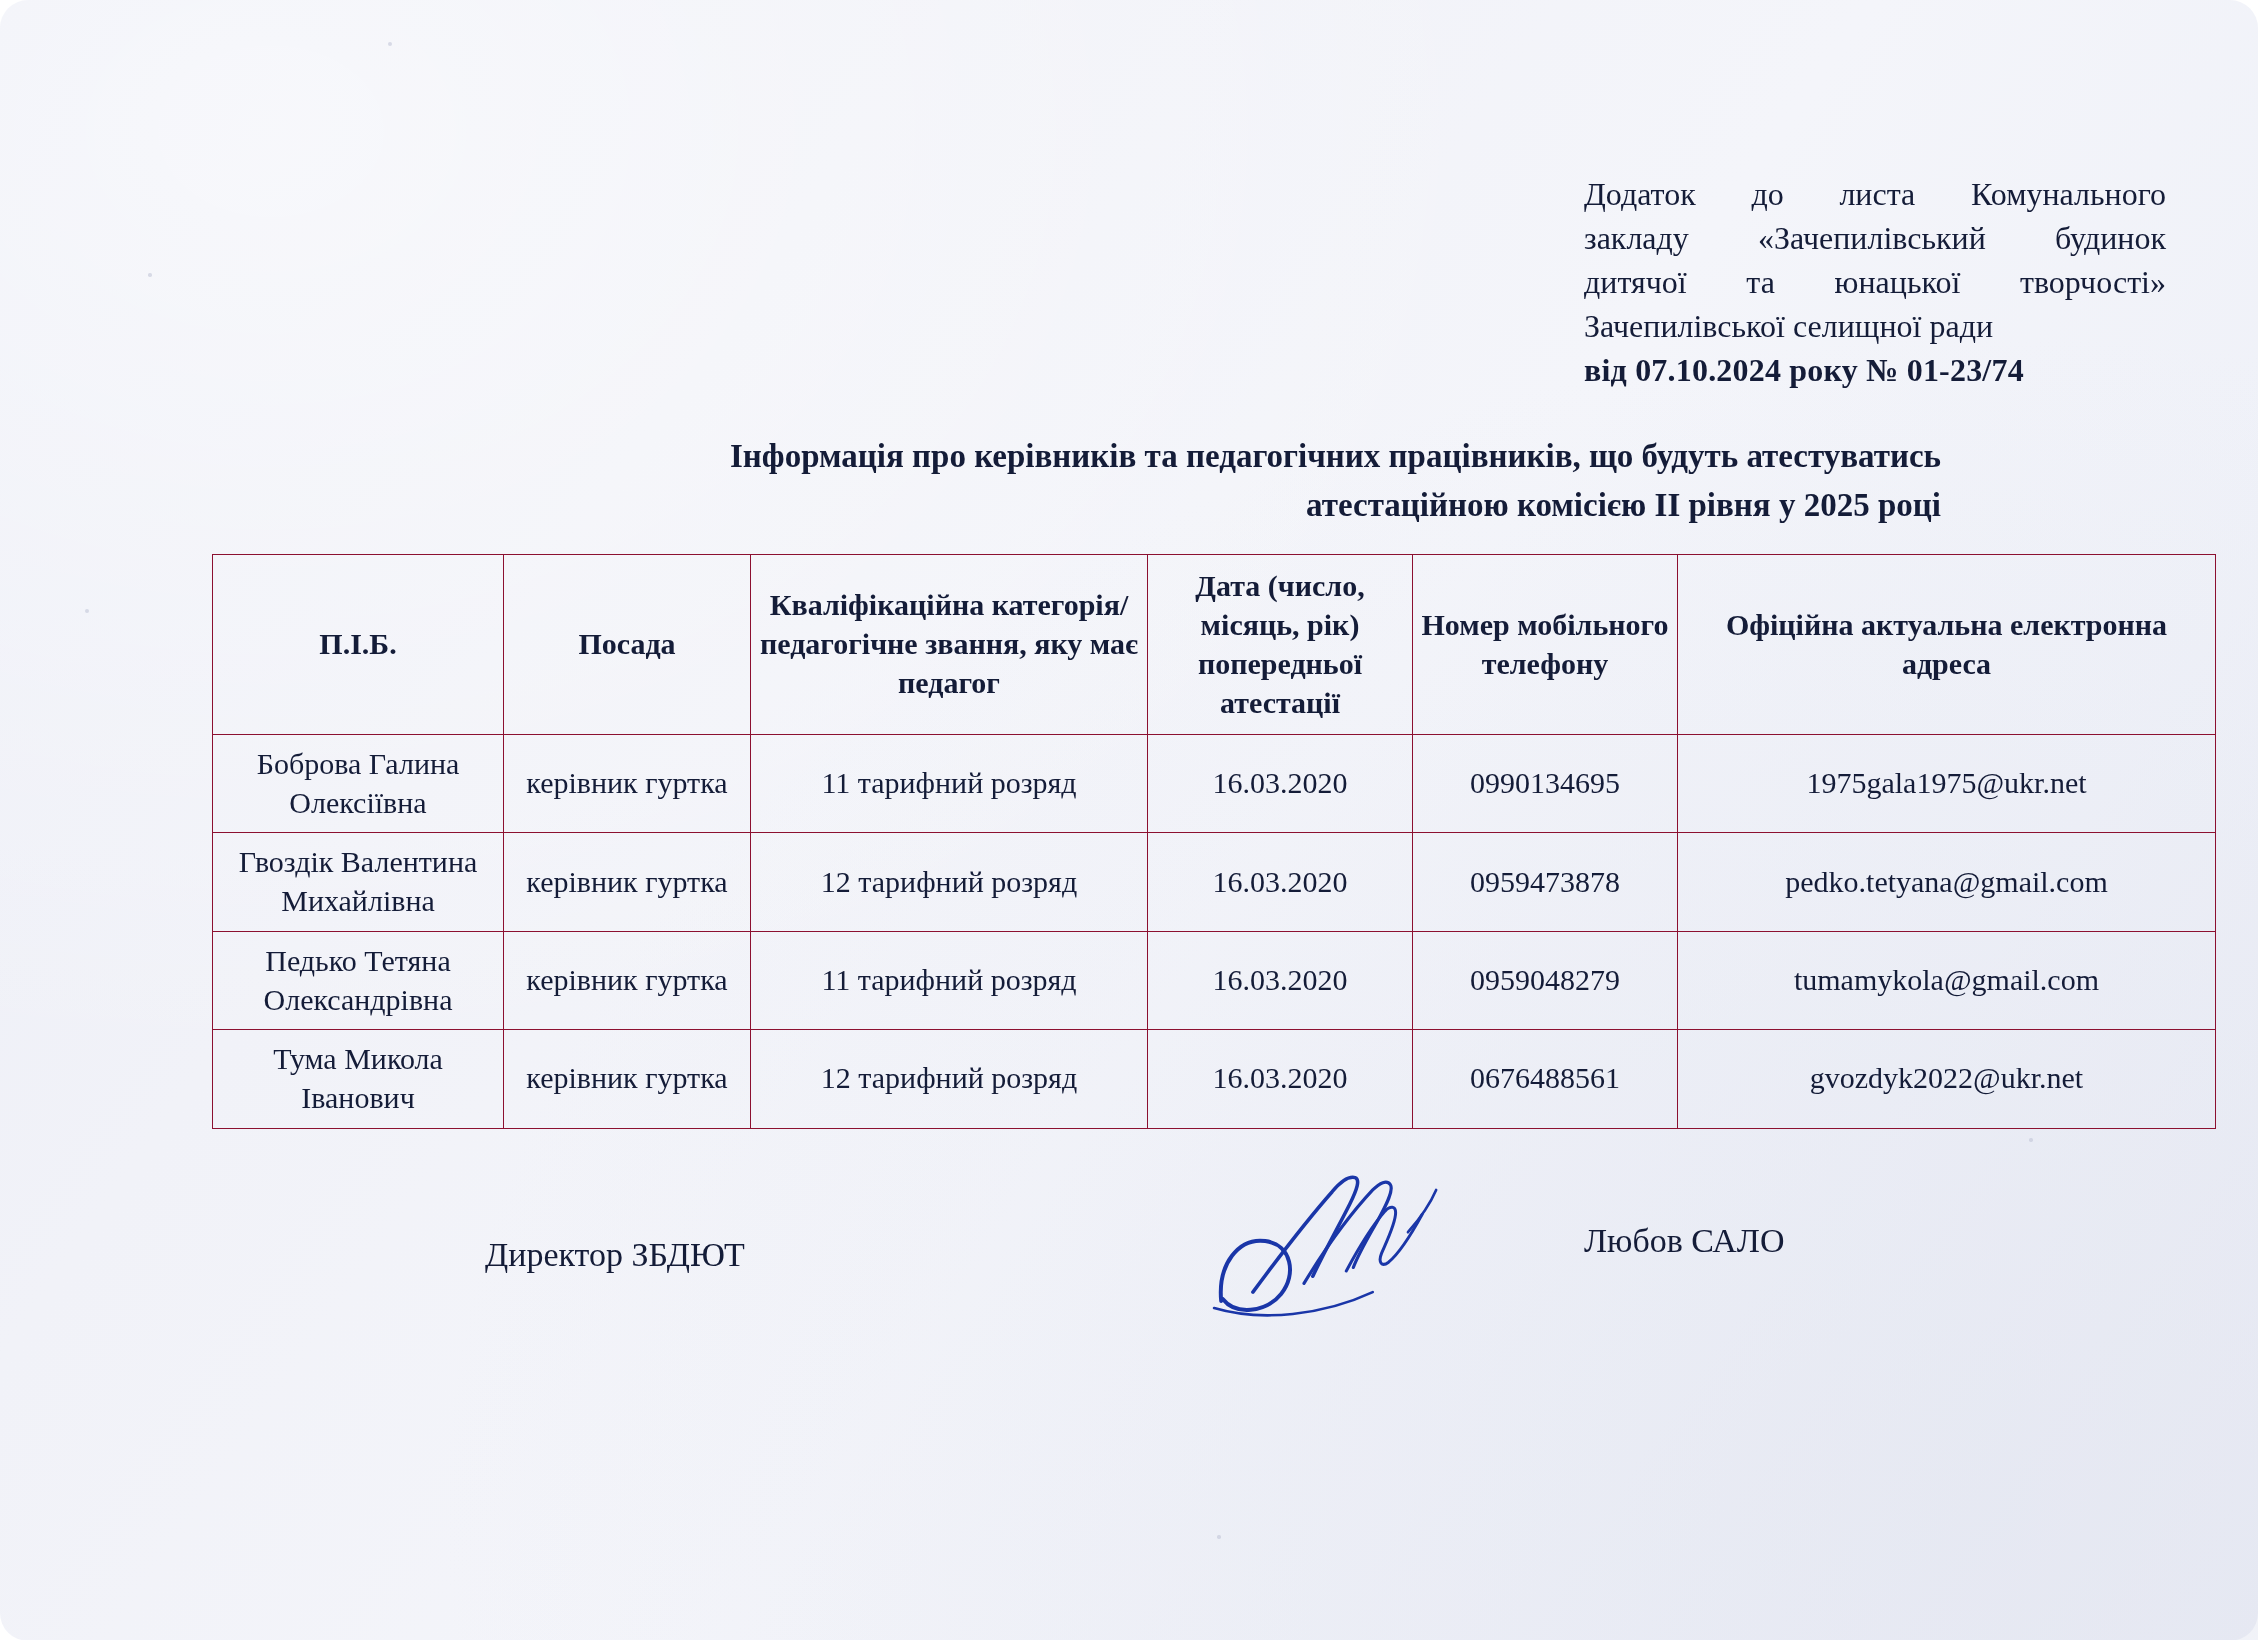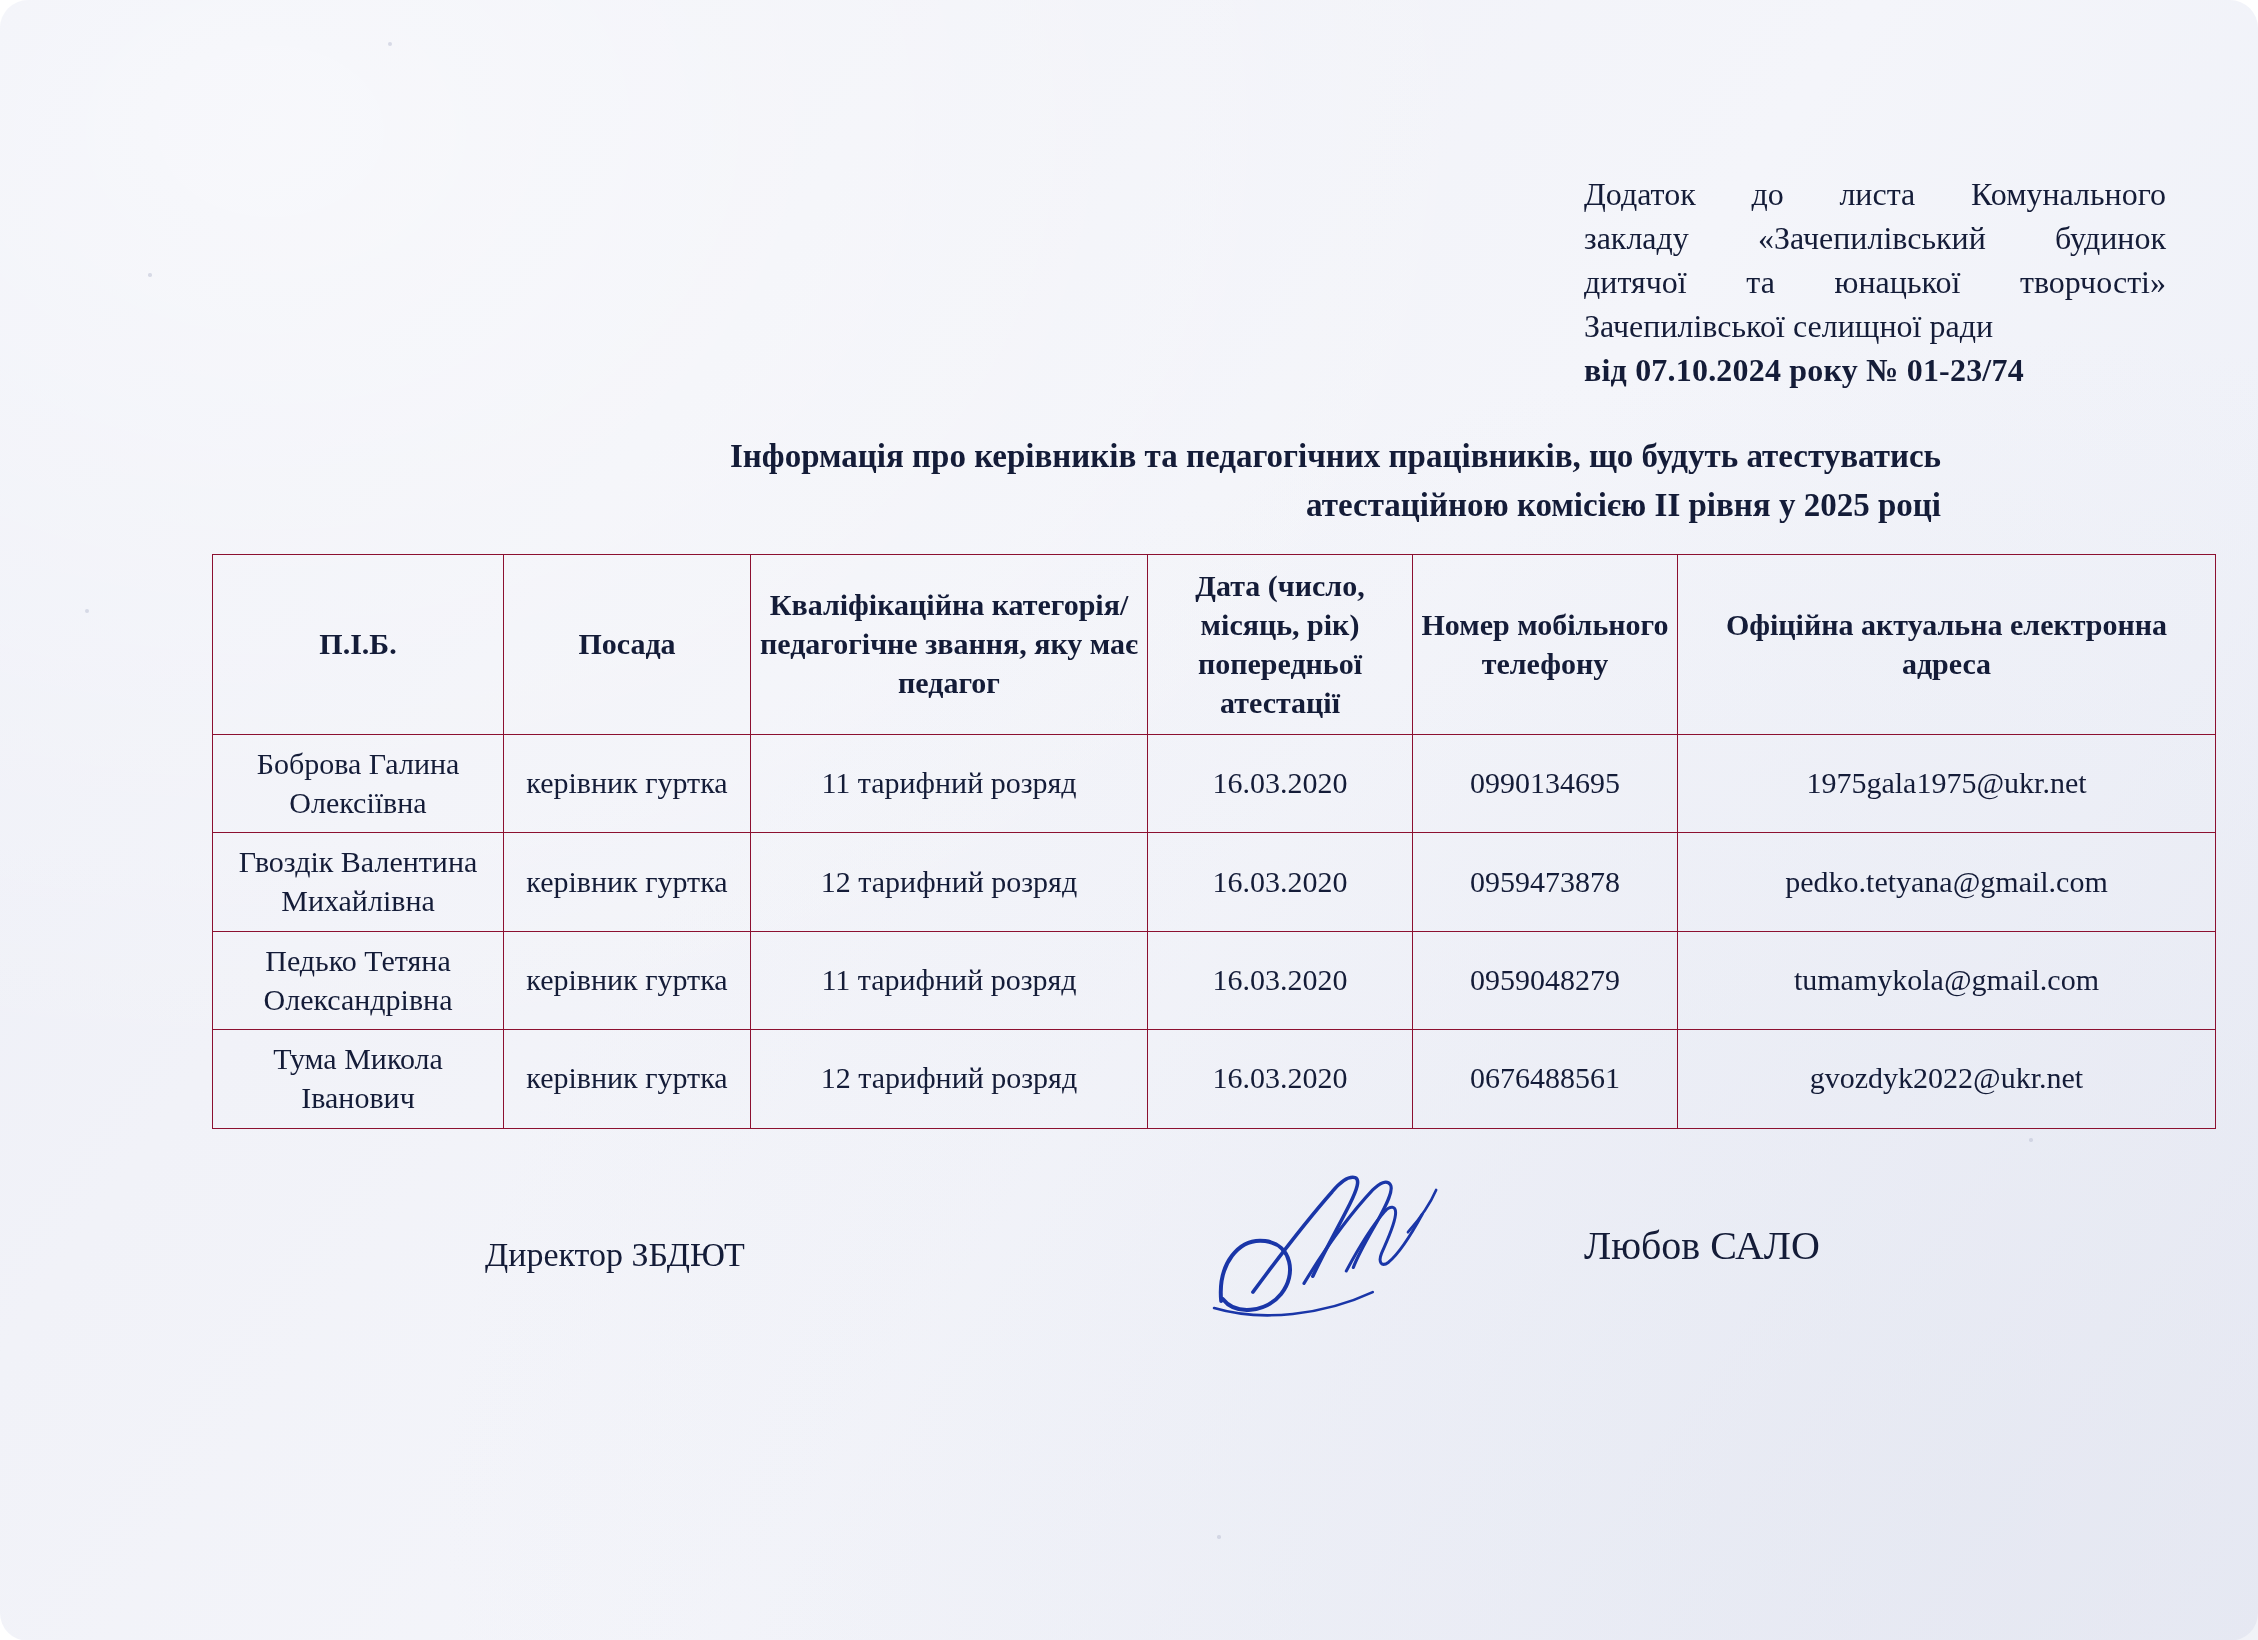--- a/index.html
+++ b/index.html
@@ -126,21 +126,21 @@
     top: 26.5px;
     font-size: 34px;
     color: #141c38;
     white-space: nowrap;
     margin-top: 14px;
   }
   .sig-name {
     position: absolute;
     left: 1372px;
     top: 26.5px;
-    font-size: 40px;
+    font-size: 34px;
     color: #141c38;
     white-space: nowrap;
   }
   .sig-mark {
     position: absolute;
     left: 988px;
     top: -35px;
     width: 282px;
     height: 185px;
   }

